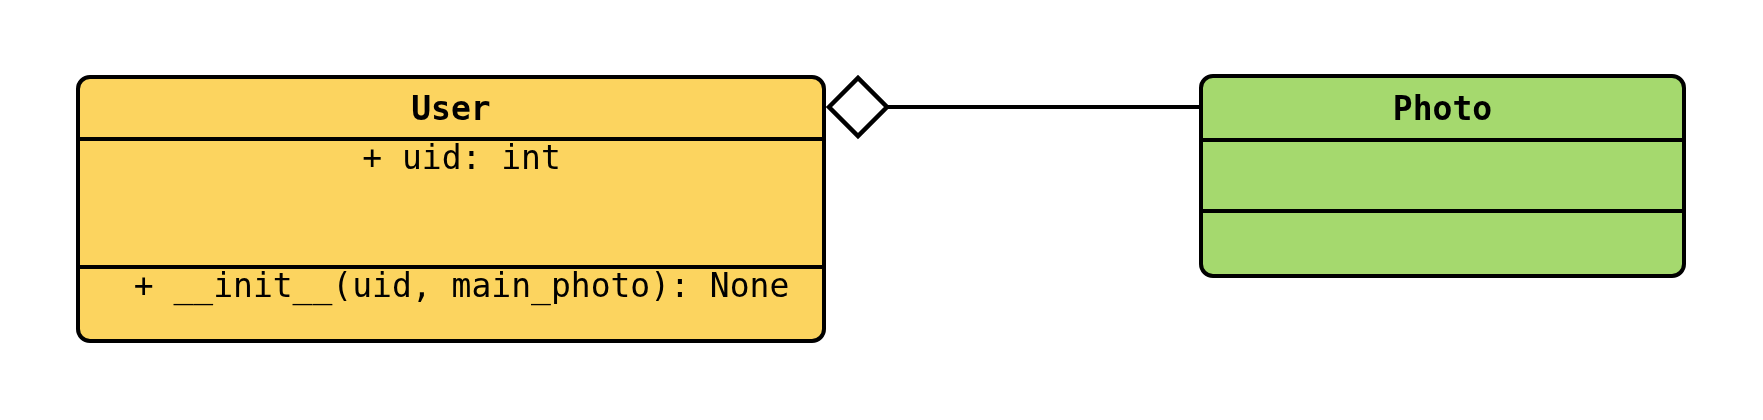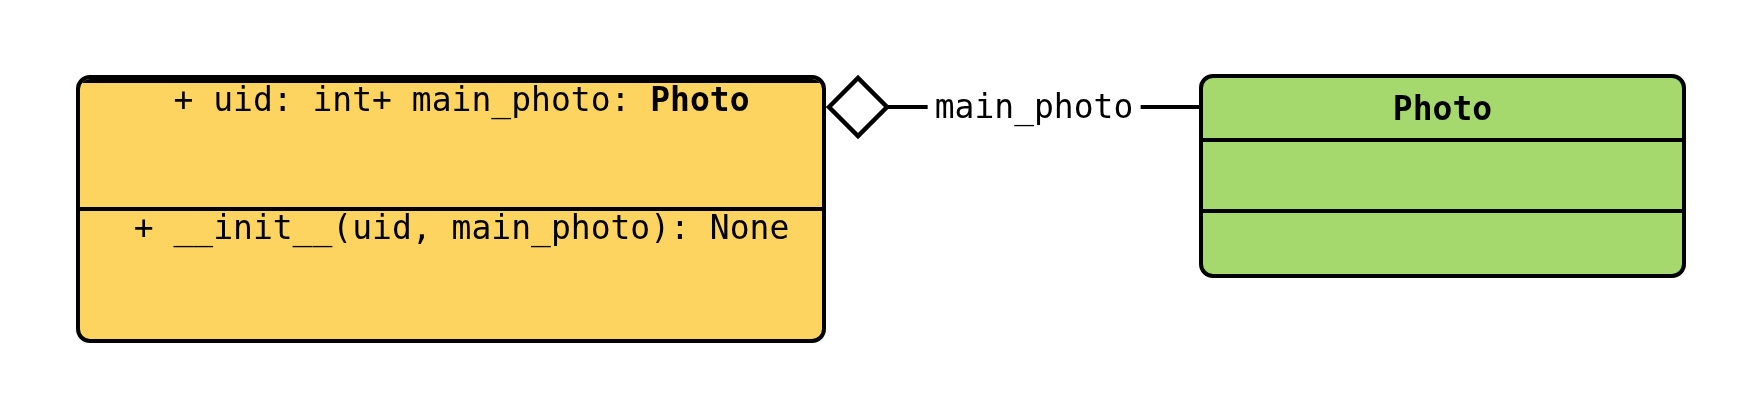--- a/index.html
+++ b/index.html
@@ -70,34 +70,35 @@
     line-height: 38px;
     white-space: pre;
   }
 </style>
 </head>
 <body>
 
 <div class="canvas">
 
   <div class="uml-class user" style="background-color: rgb(252, 212, 95);">
+    <div class="compartment cmp-title">
+      <span>User</span>
+    </div>
     <div class="compartment cmp-attrs">
       <div class="member-line"><span>+ uid: int</span><span class="b"></span></div>
-      <div class="member-line"><span>+ main_photo: </span><span class="b">Photo</span></div>
     </div>
     <div class="compartment cmp-methods">
       <div class="member-line"><span>+ __init__(uid, main_photo): None</span></div>
     </div>
   </div>
 
   <svg class="connector-svg" viewBox="0 0 373 75" xmlns="http://www.w3.org/2000/svg">
     <line x1="61" y1="37" x2="373" y2="37" stroke="#000000" stroke-width="4"></line>
     <polygon points="3,37 32,8 61,37 32,66" fill="#ffffff" stroke="#000000" stroke-width="4.5"></polygon>
   </svg>
-  <div class="edge-label">main_photo</div>
 
   <div class="uml-class photo" style="background-color: rgb(165, 217, 110);">
     <div class="compartment cmp-title">
       <span>Photo</span>
     </div>
     <div class="compartment cmp-attrs"></div>
     <div class="compartment cmp-methods"></div>
   </div>
 
 </div>

